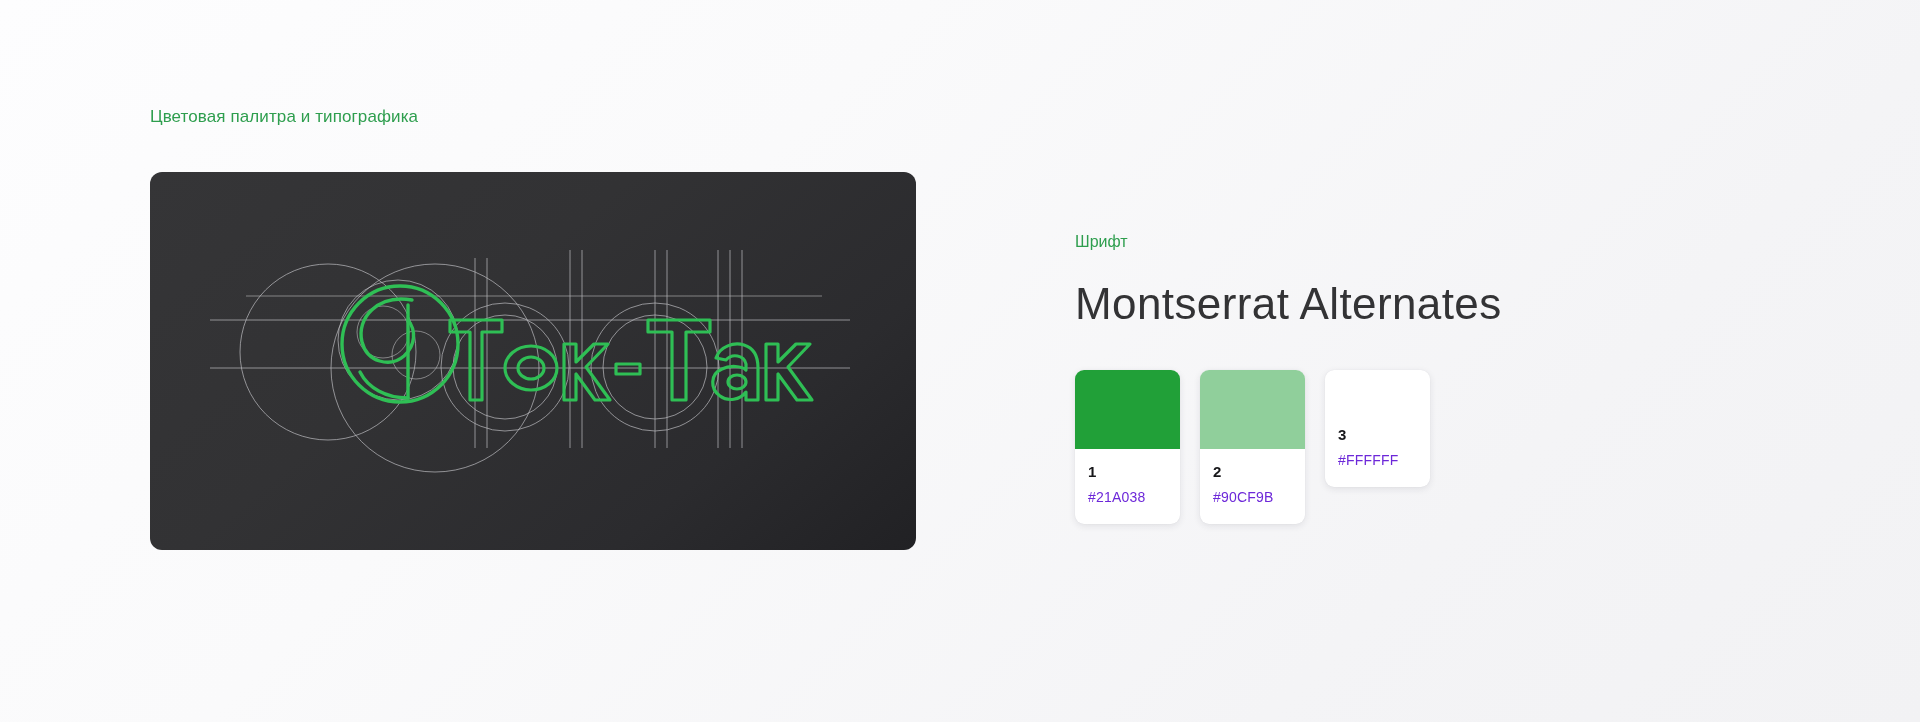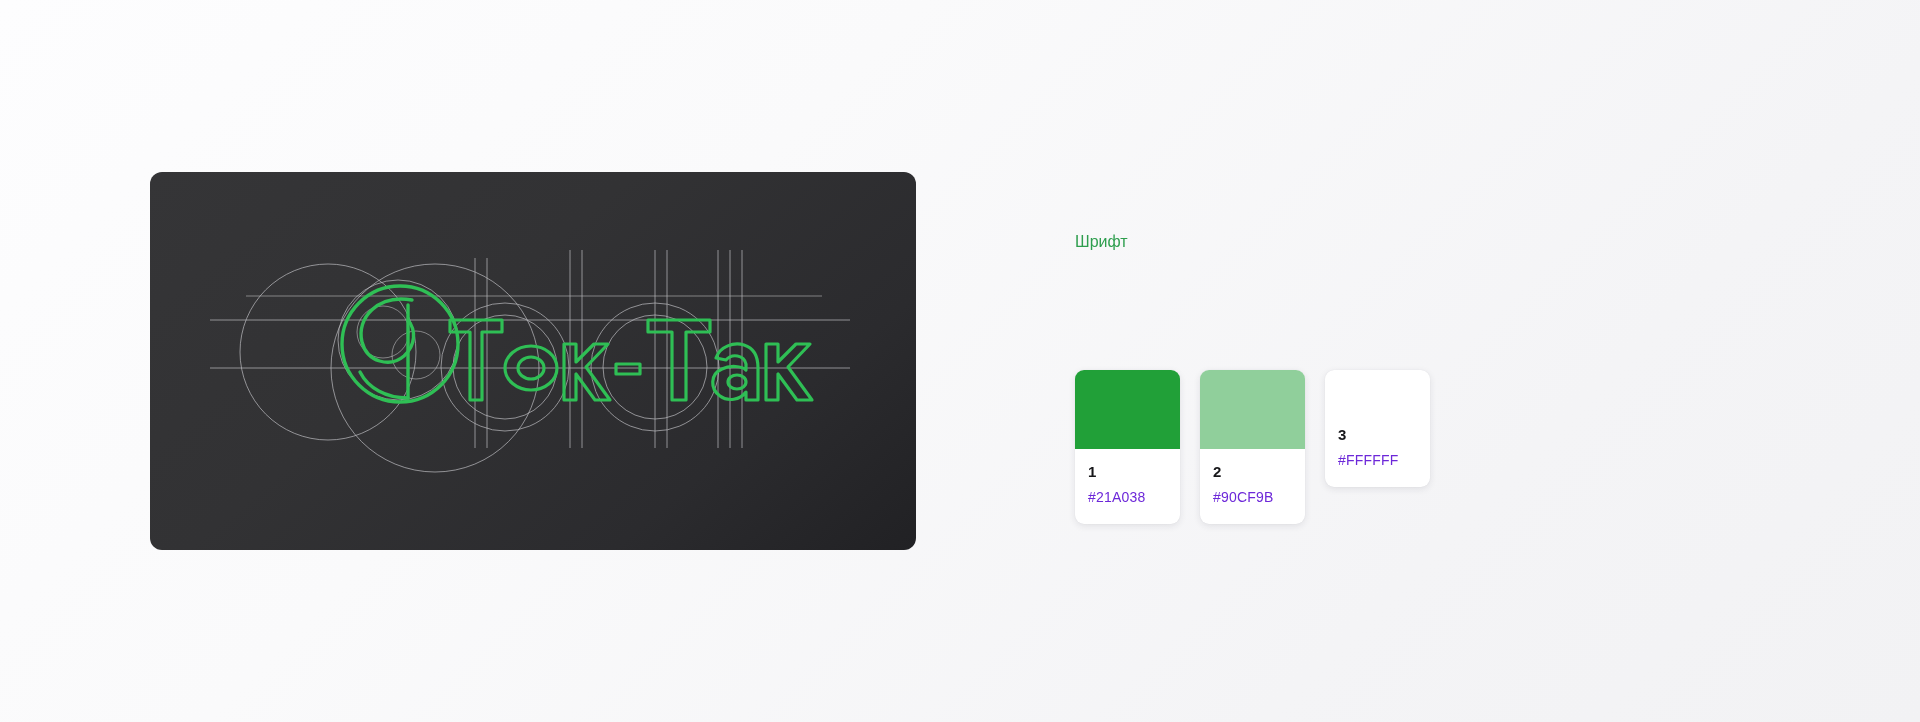--- a/index.html
+++ b/index.html
@@ -124,20 +124,21 @@
   }
   .swatch-card.white-card .swatch-meta {
     padding-top: 56px;
   }
 </style>
 </head>
 <body>
 
 <div class="page">
 
+  <div class="section-heading">Цветовая палитра и типографика</div>
 
   <div class="logo-panel">
     <div class="logo-stage">
       <svg viewBox="0 0 766 378" preserveAspectRatio="xMidYMid meet">
         <defs>
           <style>
             .g  { fill:none; stroke:#B9B9BC; stroke-width:1; opacity:.72; }
             .gf { fill:none; stroke:#C8C8CB; stroke-width:1; opacity:.55; }
             .mk { fill:none; stroke:#2FBF55; stroke-width:3.4; stroke-linecap:round; stroke-linejoin:round; }
             .wm { fill:none; stroke:#2FBF55; stroke-width:3.2; stroke-linejoin:round; stroke-linecap:butt; }
@@ -209,20 +210,21 @@
           <path class="wm" d="M578 210 a9 7 0 1 0 18 0 a9 7 0 1 0 -18 0 Z"></path>
 
           <path class="wm" d="M616 172 L628 172 L628 190 L646 172 L660 172 L638 195 L662 228 L647 228 L628 202 L628 228 L616 228 Z"></path>
         </g>
       </svg>
     </div>
   </div>
 
   <div class="type-block">
     <div class="type-label">Шрифт</div>
+    <div class="type-name">Montserrat Alternates</div>
   </div>
 
   <div class="swatch-row">
 
     <div class="swatch-card">
       <div class="swatch-chip" style="background: rgb(33, 160, 56);"></div>
       <div class="swatch-meta">
         <div class="swatch-index">1</div>
         <div class="swatch-hex">#21A038</div>
       </div>

